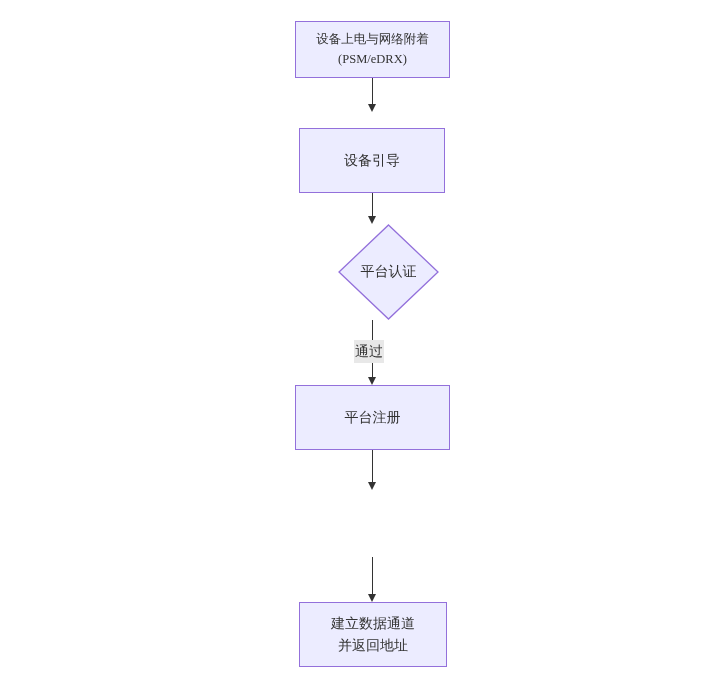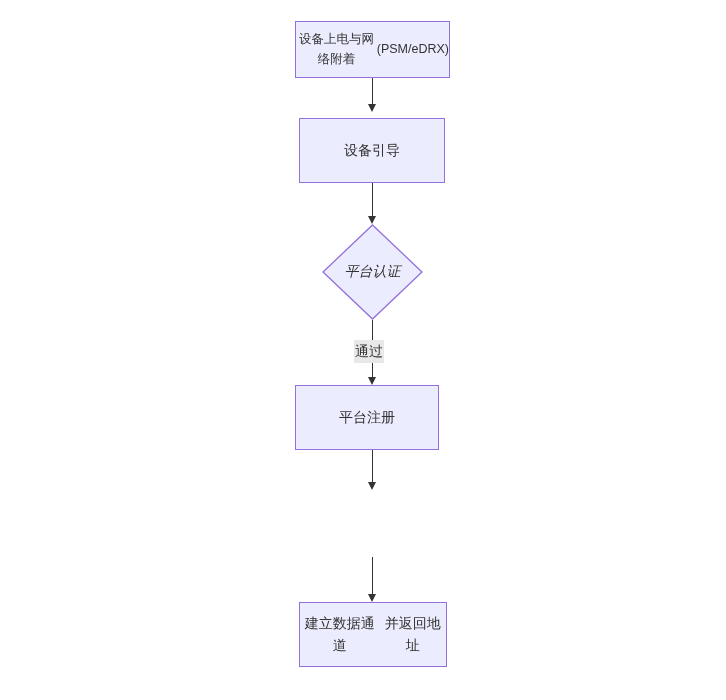--- a/index.html
+++ b/index.html
@@ -16,27 +16,28 @@
     width: 726px;
     height: 700px;
     background: #ffffff;
   }
   .flow-node {
     position: absolute;
     background: #ECECFF;
     border: 1.5px solid #9370DB;
     box-sizing: border-box;
     display: flex;
-    flex-direction: row;
+    flex-direction: column;
     align-items: center;
     justify-content: center;
     color: #333333;
     text-align: center;
     font-size: 14px;
     line-height: 1.55;
+    font-family: Liberation Serif, serif;
   }
   .flow-node.small-text { font-size: 12.5px; }
   .edge-line {
     position: absolute;
     width: 1px;
     background: #333333;
     left: 372px;
     z-index: 1;
   }
   .arrowhead {
@@ -44,26 +45,25 @@
     left: 368px;
     width: 0;
     height: 0;
     border-left: 4.5px solid transparent;
     border-right: 4.5px solid transparent;
     border-top: 8px solid #333333;
     z-index: 1;
   }
   .diamond-wrap {
     position: absolute;
-    left: 322px;
+    left: 338px;
     top: 224px;
     width: 101px;
     height: 96px;
     z-index: 2;
-    font-style: italic;
   }
   .diamond-wrap svg {
     position: absolute;
     left: 0; top: 0;
     width: 100%; height: 100%;
     display: block;
   }
   .diamond-label {
     position: absolute;
     left: 0; top: 0;
@@ -114,32 +114,32 @@
 
   <div class="edge-label">
     <span>通过</span>
   </div>
 
   <div class="flow-node small-text" style="left:295px; top:21px; width:155px; height:57px; z-index:2;">
     <span class="node-line">设备上电与网络附着</span>
     <span class="node-line">(PSM/eDRX)</span>
   </div>
 
-  <div class="flow-node" style="left:299px; top:118px; width:146px; height:65px; z-index:2;">
+  <div class="flow-node" style="left:299px; top:128px; width:146px; height:65px; z-index:2;">
     <span class="node-line">设备引导</span>
   </div>
 
   <div class="diamond-wrap">
     <svg viewBox="0 0 101 96">
       <polygon points="50.5,1 100,48 50.5,95 1,48" fill="#ECECFF" stroke="#9370DB" stroke-width="1.3"></polygon>
     </svg>
     <div class="diamond-label">平台认证</div>
   </div>
 
-  <div class="flow-node" style="left:295px; top:385px; width:144px; height:65px; z-index:2;">
+  <div class="flow-node" style="left:295px; top:385px; width:155px; height:65px; z-index:2;">
     <span class="node-line">平台注册</span>
   </div>
 
 
   <div class="flow-node" style="left:299px; top:602px; width:148px; height:65px; z-index:2;">
     <span class="node-line">建立数据通道</span>
     <span class="node-line">并返回地址</span>
   </div>
 
 </div>

